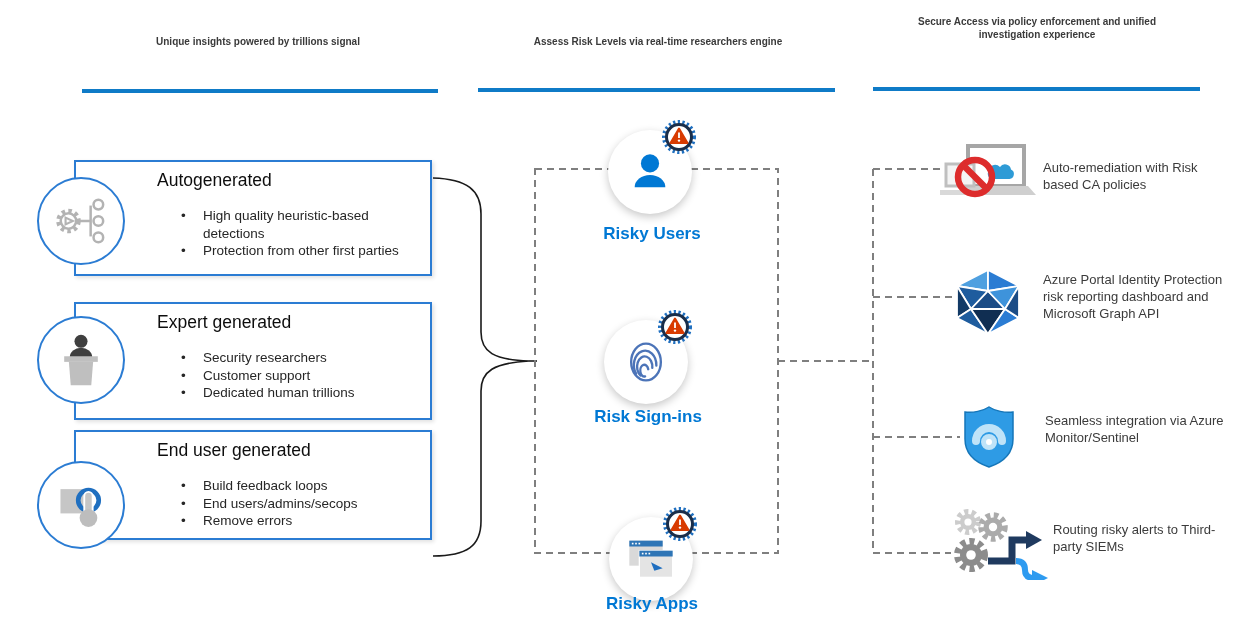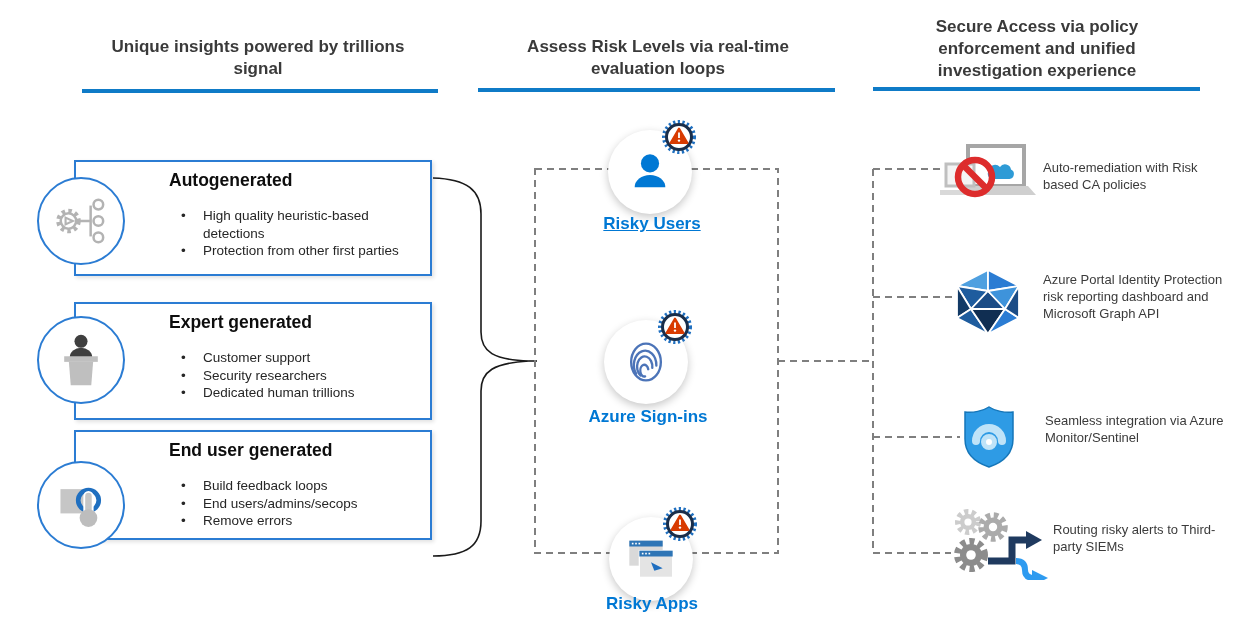--- a/index.html
+++ b/index.html
@@ -5,32 +5,32 @@
   html,body { margin:0; padding:0; background:#fff; }
   .canvas {
     position:relative; width:1245px; height:620px; background:#fff;
     font-family:"Liberation Sans", sans-serif; overflow:hidden;
   }
   .connectors { position:absolute; left:0; top:0; z-index:0; }
 
   
   .col-header {
     position:absolute; text-align:center; font-weight:bold;
-    font-size:17px; line-height:1.28; color:#3a3a3a; z-index:3;
+    font-size:10px; line-height:1.28; color:#3a3a3a; z-index:3;
   }
   .underline { position:absolute; height:4px; background:#0f7bc7; z-index:3; }
 
   
   .src-box {
     position:absolute; width:358px; box-sizing:border-box;
     background:#fff; border:2px solid #2b7cd3;
     box-shadow:2px 2px 4px rgba(0,0,0,.12);
     padding:8px 10px 8px 81px; z-index:2;
   }
-  .src-title { font-size:17.5px; font-weight:bold; color:#0d0d0d; margin:0 0 2px 12px; }
+  .src-title { font-size:17.5px; font-weight:normal; color:#0d0d0d; margin:0 0 2px 0; }
   .src-box ul { list-style:none; margin:16px; padding:0; }
   .src-box li {
     position:relative; padding-left:30px; max-width:215px;
     font-size:13.5px; color:#262626; line-height:1.3;
   }
   .src-box li::before { content:"•"; position:absolute; left:8px; color:#262626; }
   .src-circle {
     position:absolute; width:88px; height:88px; border-radius:50%;
     background:#fff; border:2px solid #2b7cd3; z-index:4;
     display:flex; align-items:center; justify-content:center; box-sizing:border-box;
@@ -69,21 +69,21 @@
       <path d="M873,169 L950,169"></path>
       <path d="M873,297 L957,297"></path>
       <path d="M873,437 L960,437"></path>
       <path d="M873,553 L951,553"></path>
     </g>
   </svg>
 
   <div class="col-header" style="left:93px; top:36px; width:330px;">Unique insights powered by trillions signal</div>
   <div class="underline" style="left:82px; top:89px; width:356px;"></div>
 
-  <div class="col-header" style="left:508px; top:36px; width:300px;">Assess Risk Levels via real-time evaluation loops</div>
+  <div class="col-header" style="left:508px; top:36px; width:300px;">Assess Risk Levels via real-time researchers engine</div>
   <div class="underline" style="left:478px; top:88px; width:357px;"></div>
 
   <div class="col-header" style="left:917px; top:16px; width:240px;">Secure Access via policy enforcement and unified investigation experience</div>
   <div class="underline" style="left:873px; top:87px; width:327px;"></div>
 
   <div class="src-box" style="left:74px; top:160px; height:116px;">
     <div class="src-title">Autogenerated</div>
     <ul>
       <li>High quality heuristic-based detections</li>
       <li>Protection from other first parties</li>
@@ -100,22 +100,22 @@
         <circle cx="48" cy="11" r="5"></circle>
         <circle cx="48" cy="28" r="5"></circle>
         <circle cx="48" cy="45" r="5"></circle>
       </g>
     </svg>
   </div>
 
   <div class="src-box" style="left:74px; top:302px; height:118px;">
     <div class="src-title">Expert generated</div>
     <ul>
+      <li>Security researchers</li>
       <li>Customer support</li>
-      <li>Security researchers</li>
       <li>Dedicated human trillions</li>
     </ul>
   </div>
   <div class="src-circle" style="left:37px; top:316px;">
     <svg width="56" height="58" viewBox="0 0 60 62">
       <circle cx="30" cy="11" r="7" fill="#3f3f3f"></circle>
       <path d="M18,28 a12,10 0 0 1 24,0 z" fill="#3f3f3f"></path>
       <rect x="12" y="27" width="36" height="6" fill="#bfbfbf"></rect>
       <path d="M17,33 L43,33 L41,58 L19,58 Z" fill="#bfbfbf"></path>
     </svg>
@@ -144,40 +144,40 @@
       <path d="M8,40 a16,13 0 0 1 32,0 z" fill="#0078d4"></path>
     </svg>
     <svg class="alert-badge" viewBox="0 0 34 34">
       <circle cx="17" cy="17" r="15" fill="#ffffff" stroke="#2070c0" stroke-width="4" stroke-dasharray="2.2 2.4"></circle>
       <circle cx="17" cy="17" r="12.5" fill="#ffffff" stroke="#1a2e4a" stroke-width="3"></circle>
       <path d="M17,8.5 L25.5,23 L8.5,23 Z" fill="#d83b01" stroke="#d83b01" stroke-width="2" stroke-linejoin="round"></path>
       <rect x="16.1" y="12.5" width="1.8" height="5.5" fill="#ffffff"></rect>
       <circle cx="17" cy="20.6" r="1.2" fill="#ffffff"></circle>
     </svg>
   </div>
-  <div class="risk-label" style="left:572px; top:214px;text-decoration:underline;">Risky Users</div>
+  <div class="risk-label" style="left:572px; top:224px;">Risky Users</div>
 
   <div class="risk-circle" style="left:604px; top:320px;">
     <svg width="44" height="54" viewBox="0 0 48 60">
       <g fill="none" stroke="#4c74b8" stroke-width="2.6" stroke-linecap="round">
         <ellipse cx="24" cy="30" rx="16.5" ry="20.5"></ellipse>
         <path d="M13,43 A12.5,16 0 1 1 35.5,34"></path>
         <path d="M18,45 A8.5,11.5 0 1 1 31,36.5"></path>
         <path d="M23,46 A4.5,6.5 0 1 1 26.5,38"></path>
       </g>
     </svg>
     <svg class="alert-badge" viewBox="0 0 34 34">
       <circle cx="17" cy="17" r="15" fill="#ffffff" stroke="#2070c0" stroke-width="4" stroke-dasharray="2.2 2.4"></circle>
       <circle cx="17" cy="17" r="12.5" fill="#ffffff" stroke="#1a2e4a" stroke-width="3"></circle>
       <path d="M17,8.5 L25.5,23 L8.5,23 Z" fill="#d83b01" stroke="#d83b01" stroke-width="2" stroke-linejoin="round"></path>
       <rect x="16.1" y="12.5" width="1.8" height="5.5" fill="#ffffff"></rect>
       <circle cx="17" cy="20.6" r="1.2" fill="#ffffff"></circle>
     </svg>
   </div>
-  <div class="risk-label" style="left:568px; top:407px;">Azure Sign-ins</div>
+  <div class="risk-label" style="left:568px; top:407px;">Risk Sign-ins</div>
 
   <div class="risk-circle" style="left:609px; top:517px;">
     <svg width="54" height="50" viewBox="0 0 64 60">
       <rect x="6" y="8" width="40" height="30" fill="#d9d9d9"></rect>
       <rect x="6" y="8" width="40" height="7" fill="#2e75b6"></rect>
       <rect x="9" y="10.5" width="2" height="2" fill="#ffffff"></rect>
         <rect x="13" y="10.5" width="2" height="2" fill="#ffffff"></rect>
         <rect x="17" y="10.5" width="2" height="2" fill="#ffffff"></rect>
       <rect x="18" y="20" width="40" height="32" fill="#e4e4e4" stroke="#ffffff" stroke-width="1.5"></rect>
       <rect x="18" y="20" width="40" height="7" fill="#2e75b6"></rect>

